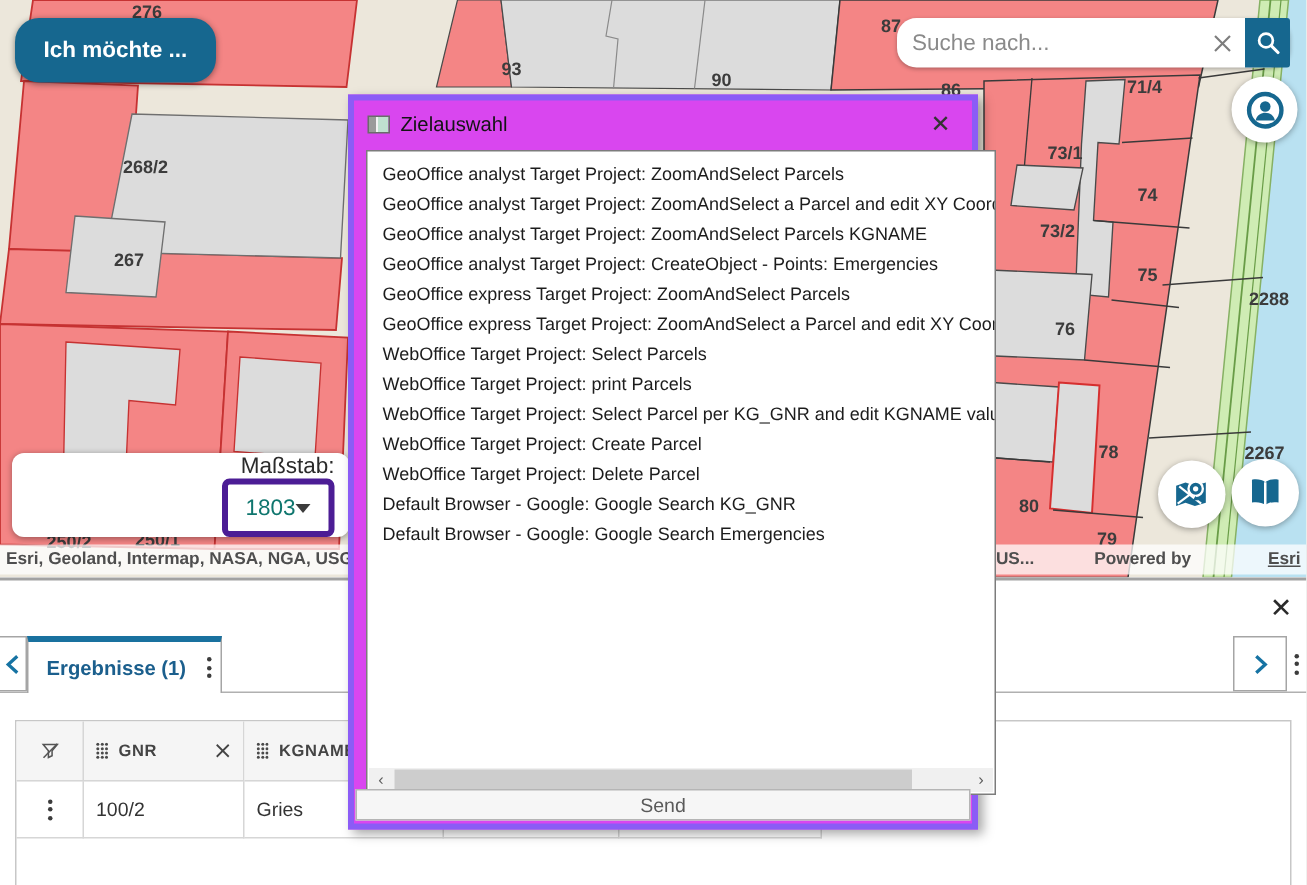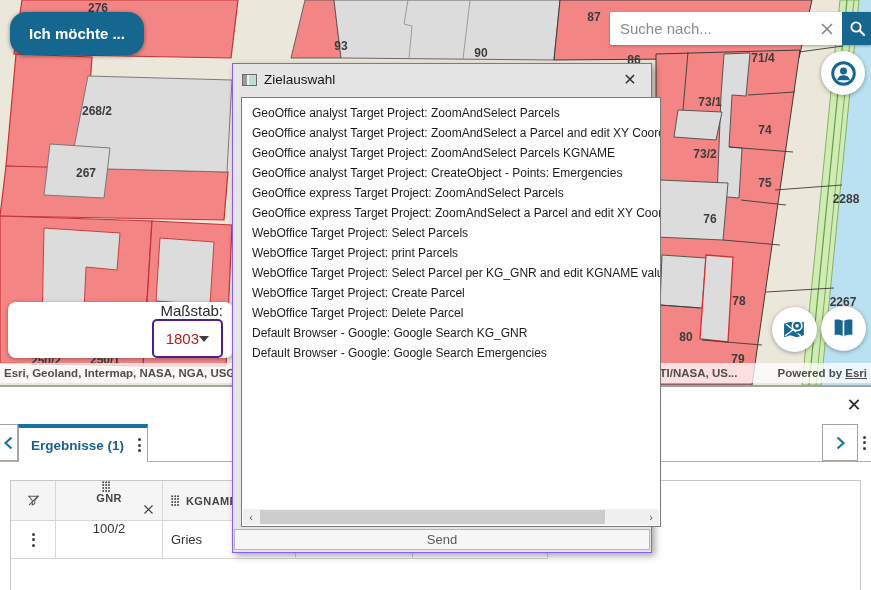--- a/index.html
+++ b/index.html
@@ -5,46 +5,46 @@
   html,body{margin:0;padding:0;background:#e9e9e9;}
   .screen{position:relative;width:871px;height:590px;overflow:hidden;background:#fff;
           font-family:"Liberation Sans","DejaVu Sans",sans-serif;-webkit-font-smoothing:antialiased;}
   
   .map{position:absolute;top:0;left:0;width:871px;height:385px;font-weight:bold;}
   .map svg text{font-family:"Liberation Sans","DejaVu Sans",sans-serif;}
   .attribution{position:absolute;left:0;top:363px;width:871px;height:20px;background:rgba(255,255,255,.74);
     display:flex;align-items:center;justify-content:space-between;font-size:11.5px;color:#4e4e4e;
     padding:0 4px;box-sizing:border-box;z-index:2;}
   .attribution .right{display:flex;gap:40px;align-items:center;}
-  .attribution a{color:#4e4e4e;text-decoration:underline;}
+  .attribution a{color:#4e4e4e;text-decoration:underline;margin-left:48px;}
   
   .menu-btn{position:absolute;left:10px;top:12px;width:134px;height:43px;background:#16678f;border:none;
     border-radius:16px;color:#fff;font-weight:bold;font-size:15px;box-shadow:0 1px 4px rgba(0,0,0,.45);
     display:flex;align-items:center;justify-content:center;cursor:pointer;z-index:3;
     font-family:inherit;}
   .searchbar{position:absolute;left:598px;top:12px;width:262px;height:33px;display:flex;background:#fff;
-    box-shadow:0 1px 3px rgba(0,0,0,.3);z-index:3;border-radius:2px;margin-left:12px;}
+    box-shadow:0 1px 3px rgba(0,0,0,.3);z-index:3;border-radius:13px;}
   .searchbar input{flex:1;border:none;outline:none;font-size:15px;padding:0 6px 0 10px;color:#222;
     font-family:inherit;min-width:0;background:transparent;}
   .searchbar input::placeholder{color:#8a8a8a;}
   .search-clear{width:30px;display:flex;align-items:center;justify-content:center;cursor:pointer;}
   .search-go{width:30px;background:#16678f;display:flex;align-items:center;justify-content:center;
     cursor:pointer;border-radius:0 2px 2px 0;}
   .round-btn{position:absolute;width:45px;height:45px;border-radius:50%;background:#fff;
     box-shadow:0 1px 4px rgba(0,0,0,.35);display:flex;align-items:center;justify-content:center;
     cursor:pointer;z-index:3;}
   .account-btn{left:821px;top:51px;width:44px;height:44px;}
   .mappin-btn{left:772px;top:307px;}
   .book-btn{left:821px;top:306px;}
   .scale-panel{position:absolute;left:8px;top:302px;width:225px;height:56px;background:#fff;border-radius:8px;
     box-shadow:0 1px 4px rgba(0,0,0,.35);display:flex;align-items:flex-end;padding:0 10px 0 14px;
     box-sizing:border-box;z-index:3;flex-direction:column;}
   .scale-label{font-size:15px;color:#2b2b2b;white-space:nowrap;}
-  .scale-select{margin-left:10px;flex:1;height:38px;border:2px solid #4c1d95;border-radius:5px;
-    display:flex;align-items:center;padding:12px 12px;box-sizing:border-box;font-size:15px;color:#b91c1c;
+  .scale-select{margin-left:10px;flex:1;height:38px;border:4px solid #4c1d95;border-radius:5px;
+    display:flex;align-items:center;padding:12px 12px;box-sizing:border-box;font-size:15px;color:#0f766e;
     cursor:pointer;background:#fff;}
   .caret{margin-left:auto;width:0;height:0;border-left:5px solid transparent;border-right:5px solid transparent;
     border-top:6px solid #3c3c3c;}
   
   .panel{position:absolute;left:0;top:385px;width:871px;height:205px;background:#fff;border-top:2px solid #a2a2a2;
     box-sizing:border-box;z-index:4;}
   .panel-close{position:absolute;top:7px;right:6px;width:22px;height:22px;display:flex;align-items:center;
     justify-content:center;font-size:18px;color:#2b2b2b;cursor:pointer;}
   .tabstrip{position:absolute;left:0;top:37px;width:871px;height:38px;border-bottom:1px solid #b0b0b0;box-sizing:border-box;}
   .nav-left{position:absolute;left:-1px;top:0;width:19px;height:37px;border:1px solid #a5a5a5;background:#fff;
@@ -57,28 +57,28 @@
     display:flex;align-items:center;justify-content:center;cursor:pointer;box-sizing:border-box;}
   .kebab-right{position:absolute;left:857px;top:0;width:14px;height:37px;display:flex;align-items:center;
     justify-content:center;cursor:pointer;}
   .rtable{position:absolute;left:10px;top:93px;width:851px;height:115px;border:1px solid #c7c7c7;box-sizing:border-box;background:#fff;}
   .trow{display:flex;width:537px;}
   .thead .cell{background:#f5f5f5;height:40px;font-size:11px;font-weight:bold;color:#444;letter-spacing:.4px;}
   .tbody .cell{height:38px;font-size:13px;color:#333;}
   .cell{display:flex;align-items:center;border-right:1px solid #d6d6d6;border-bottom:1px solid #d6d6d6;
     box-sizing:border-box;padding:0 8px;overflow:hidden;white-space:nowrap;}
   .c1{width:45px;justify-content:center;padding:0;}
-  .c2{width:107px;flex-direction:column;}
+  .c2{width:107px;}
   .c3{width:133px;}
   .c4{width:117px;}
   .c5{width:135px;}
   .hx{margin-left:auto;cursor:pointer;display:flex;align-items:center;}
   .drag{margin-right:7px;flex:0 0 auto;cursor:grab;display:flex;}
   
-  .dialog{position:absolute;left:232px;top:63px;width:420px;height:490px;background:#e5e5e5;border:1px solid #8b5cf6;
+  .dialog{position:absolute;left:232px;top:63px;width:420px;height:490px;background:#d946ef;border:4px solid #8b5cf6;
     box-shadow:3px 3px 7px rgba(0,0,0,.35);box-sizing:border-box;z-index:10;}
   .dlg-title{height:31px;display:flex;align-items:center;padding:0 6px 0 9px;}
   .dlg-icon{width:15px;height:12px;border:1px solid #6b6b6b;box-sizing:border-box;
     background:linear-gradient(90deg,#9a9a9a 0 34%,#f2f2f2 34% 48%,#bfe0cf 48%);}
   .dlg-title-text{margin-left:7px;font-size:13.5px;color:#141414;flex:1;}
   .dlg-close{width:30px;height:24px;display:flex;align-items:center;justify-content:center;font-size:16px;
     color:#333;cursor:pointer;}
   .dlg-list{position:absolute;left:8px;top:33px;width:420px;height:430px;border:1px solid #7c7c7c;
     box-sizing:border-box;overflow:hidden;padding-top:5px;background:#fff;}
   .dlg-item{height:20px;line-height:20px;padding:0 10px;font-size:12px;color:#1c1c1c;white-space:nowrap;

